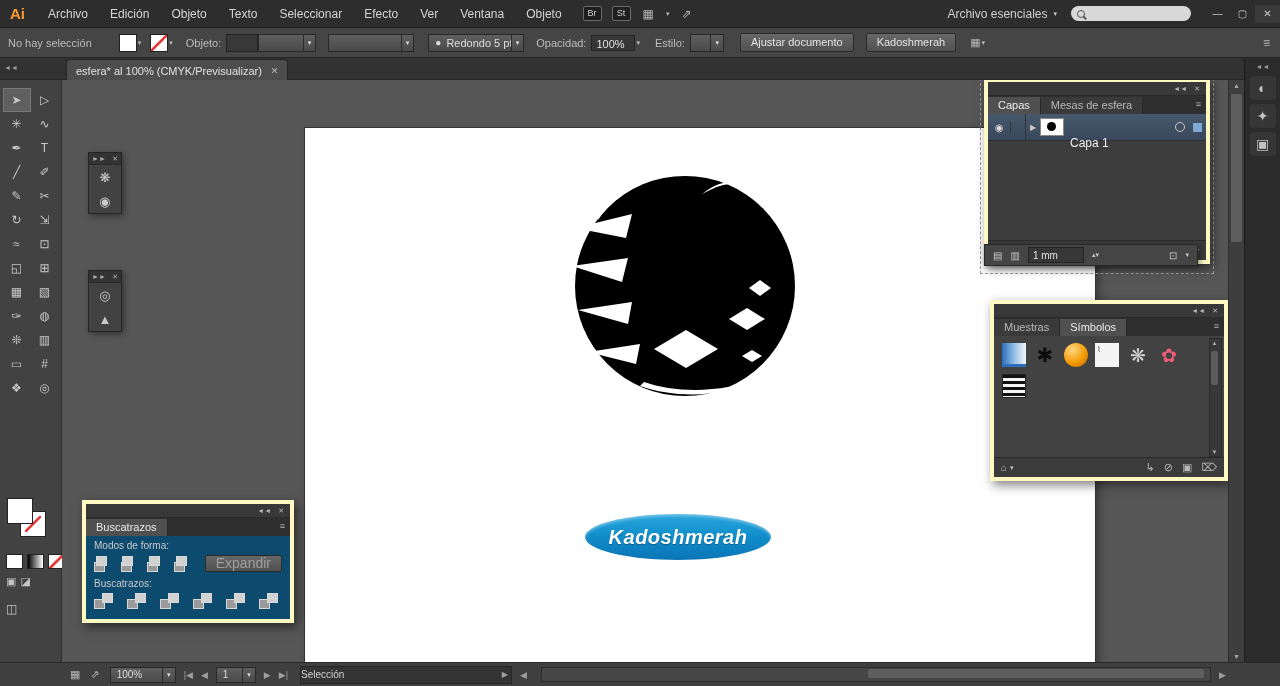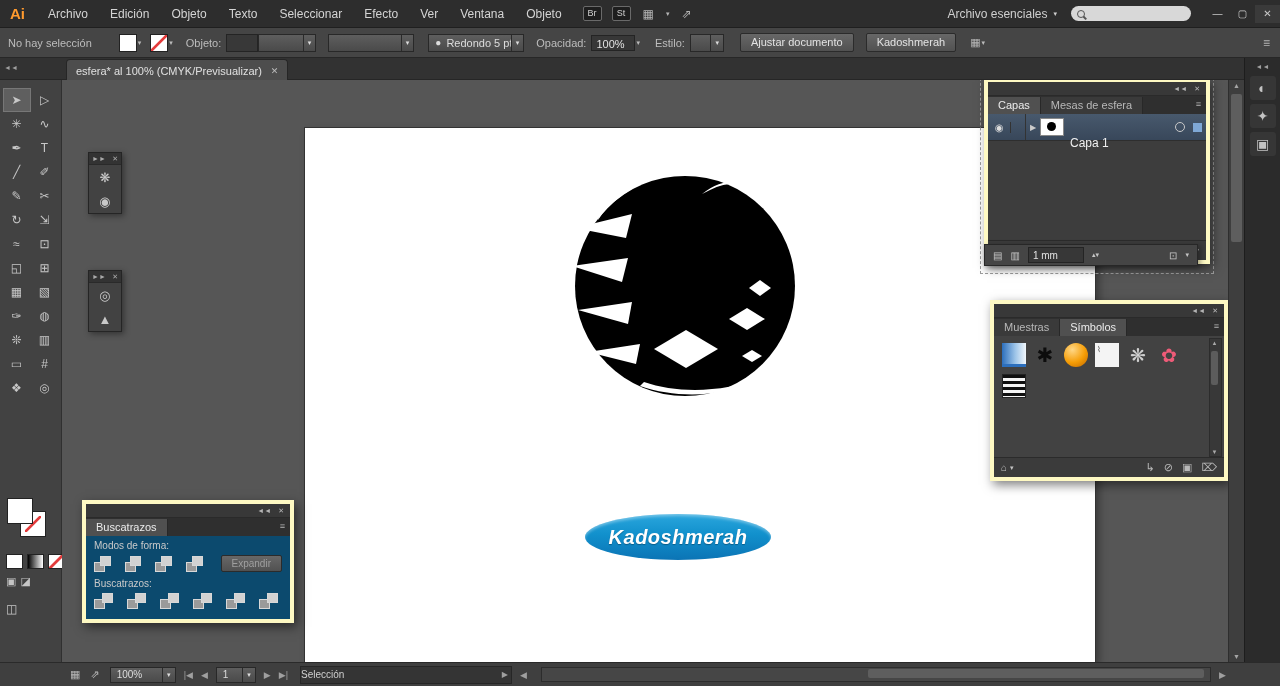--- a/index.html
+++ b/index.html
@@ -313,21 +313,21 @@
             <i></i>
           </span>
         <span class="pf">
             <i></i>
             <i></i>
           </span>
         <span class="pf">
             <i></i>
             <i></i>
           </span>
-        <span class="btn" style="margin-left:4px;height:17px;line-height:15px;font-size:10px;color:#9f9f9f;">Expandir</span>
+        <span class="btn" style="margin-left:4px;height:17px;line-height:15px;font-size:14px;color:#9f9f9f;">Expandir</span>
       </div>
       <div class="pf-label">Buscatrazos:</div>
       <div class="pf-row" style="padding-bottom:10px;">
         <span class="pf">
             <i></i>
             <i></i>
           </span>
         <span class="pf">
             <i></i>
             <i></i>

